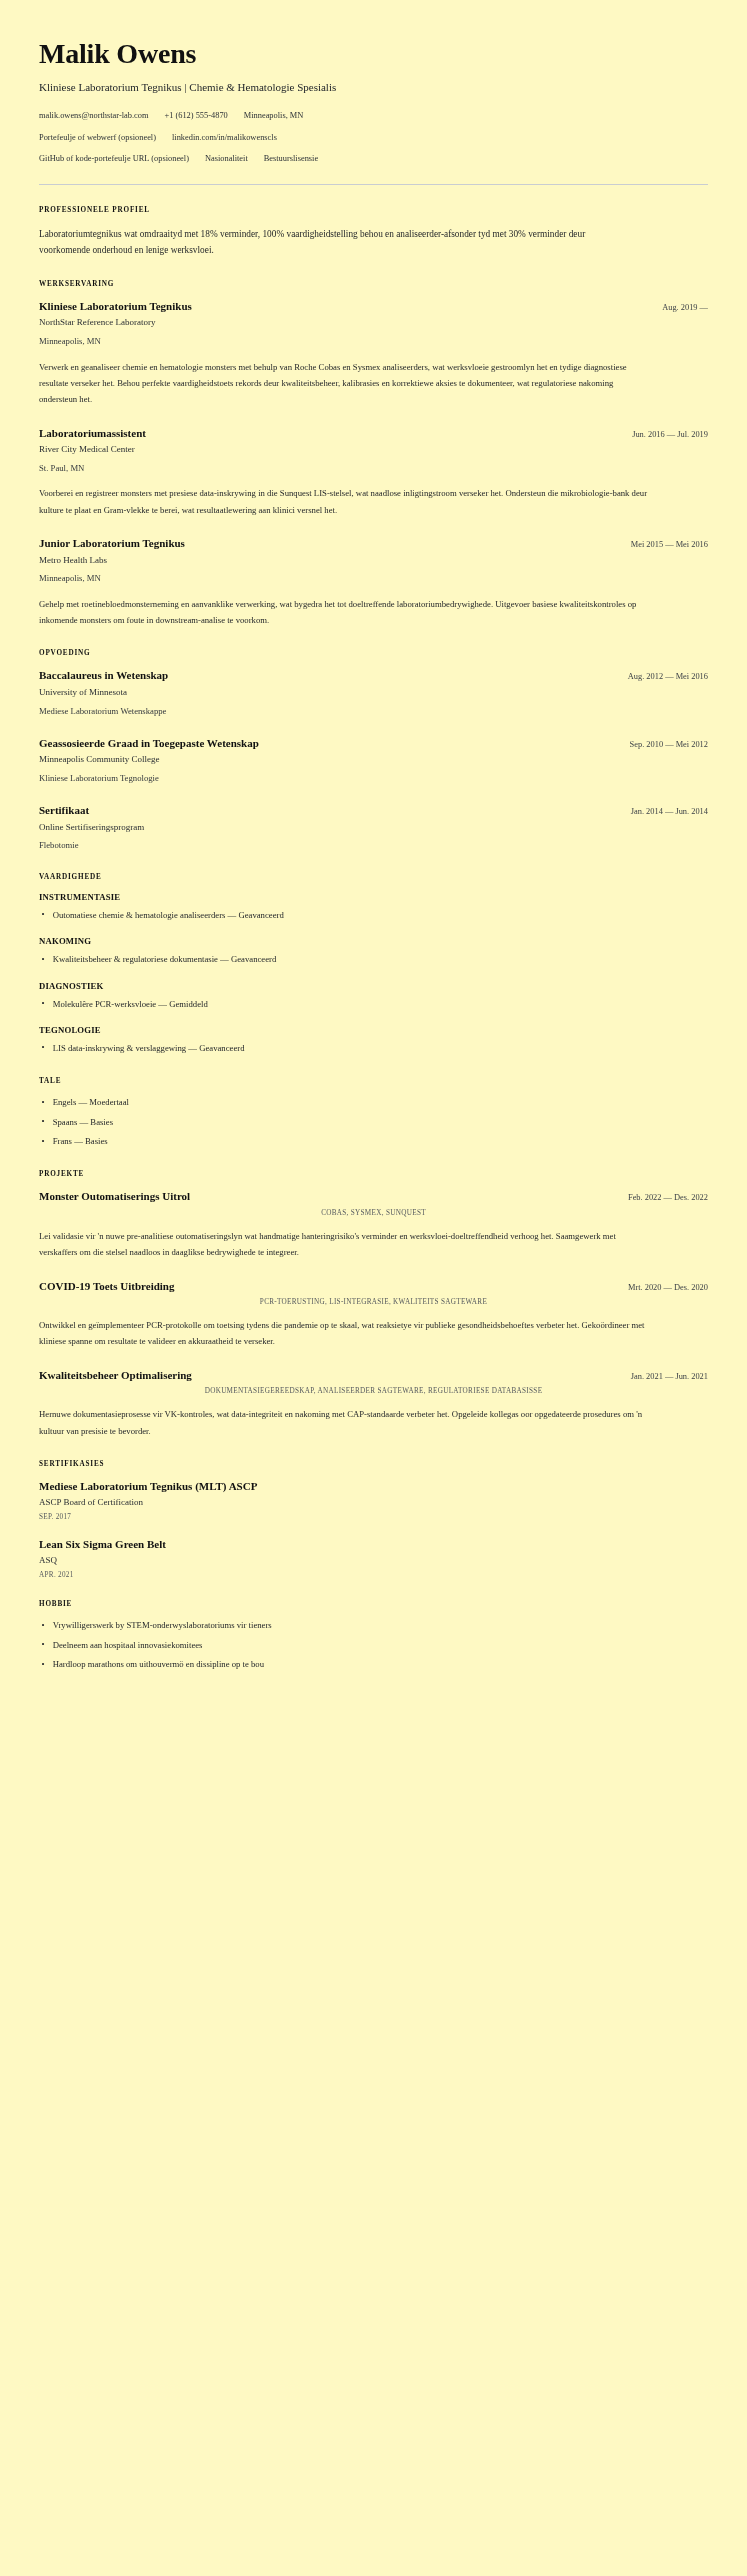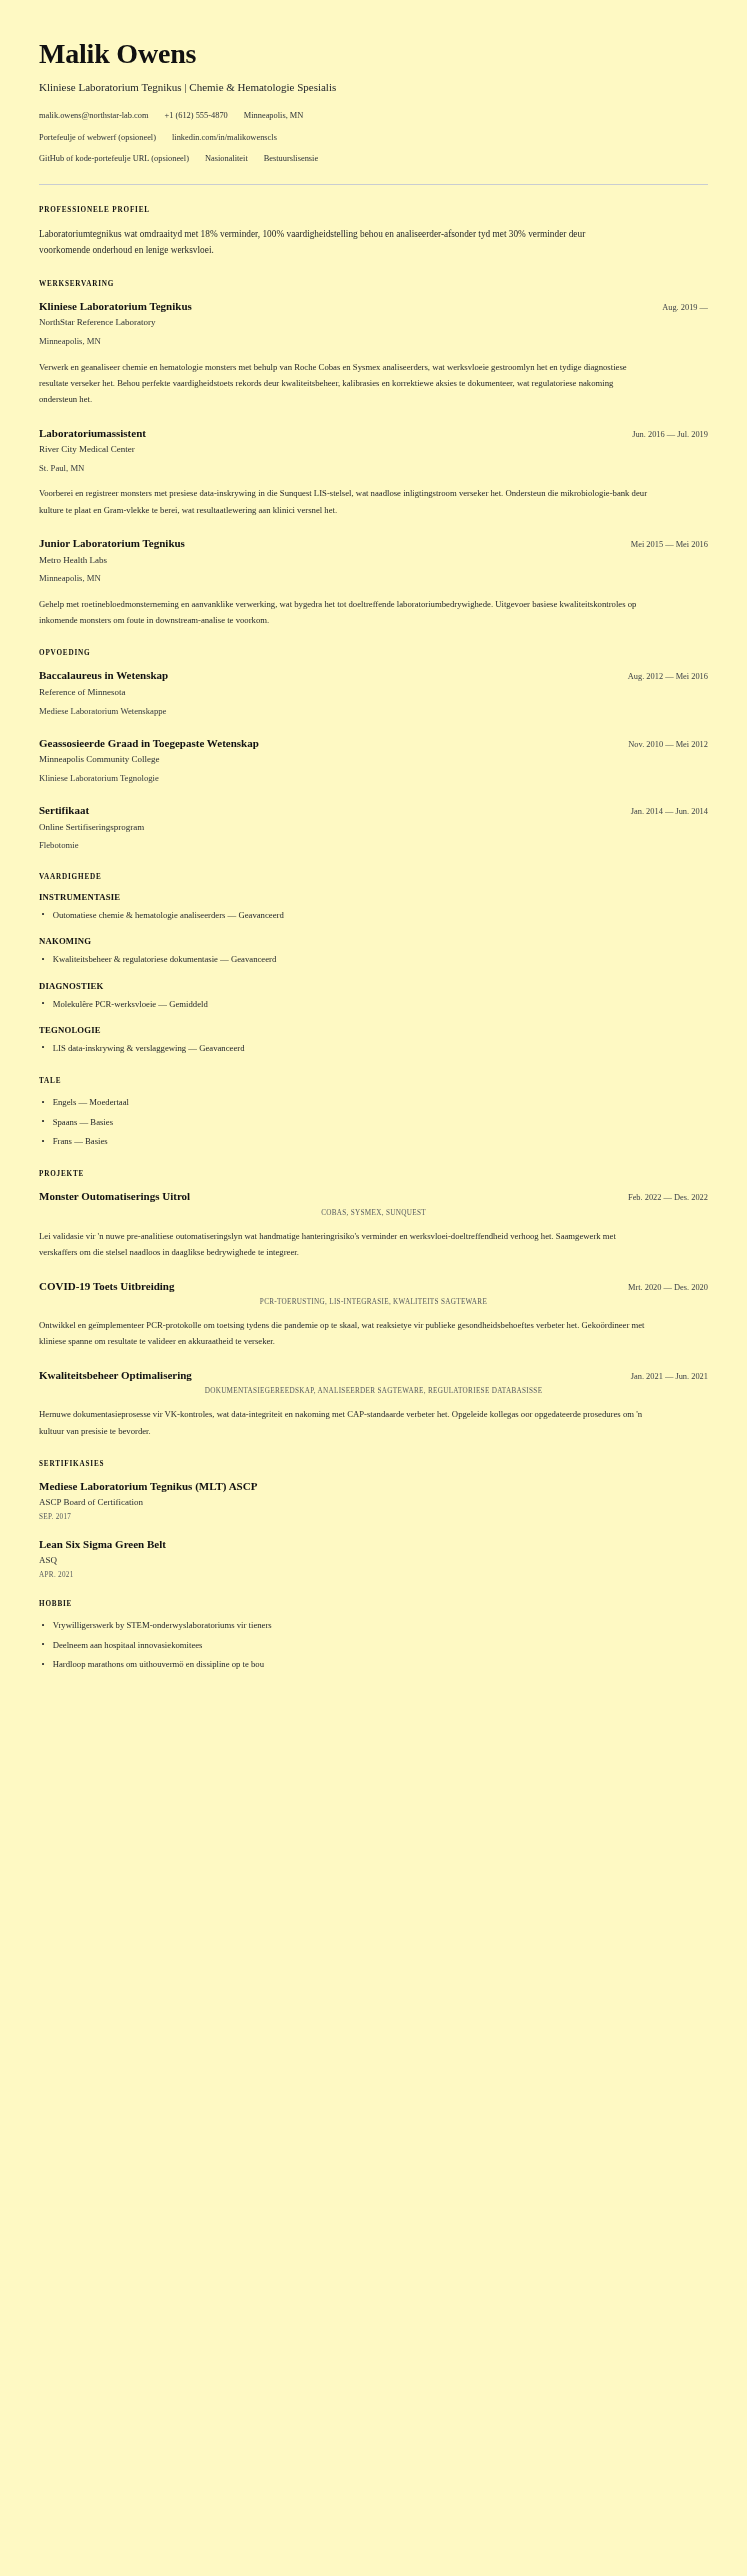--- a/index.html
+++ b/index.html
@@ -236,28 +236,28 @@
   </section>
 
   <section class="section">
     <h2 class="section-title">OPVOEDING</h2>
 
     <div class="entry">
       <div class="entry-head">
         <h3 class="entry-title">Baccalaureus in Wetenskap</h3>
         <span class="entry-date">Aug. 2012 — Mei 2016</span>
       </div>
-      <div class="entry-org">Reference of Minnesota</div>
+      <div class="entry-org">University of Minnesota</div>
       <div class="entry-sub">Mediese Laboratorium Wetenskappe</div>
     </div>
 
     <div class="entry">
       <div class="entry-head">
         <h3 class="entry-title">Geassosieerde Graad in Toegepaste Wetenskap</h3>
-        <span class="entry-date">Nov. 2010 — Mei 2012</span>
+        <span class="entry-date">Sep. 2010 — Mei 2012</span>
       </div>
       <div class="entry-org">Minneapolis Community College</div>
       <div class="entry-sub">Kliniese Laboratorium Tegnologie</div>
     </div>
 
     <div class="entry">
       <div class="entry-head">
         <h3 class="entry-title">Sertifikaat</h3>
         <span class="entry-date">Jan. 2014 — Jun. 2014</span>
       </div>

